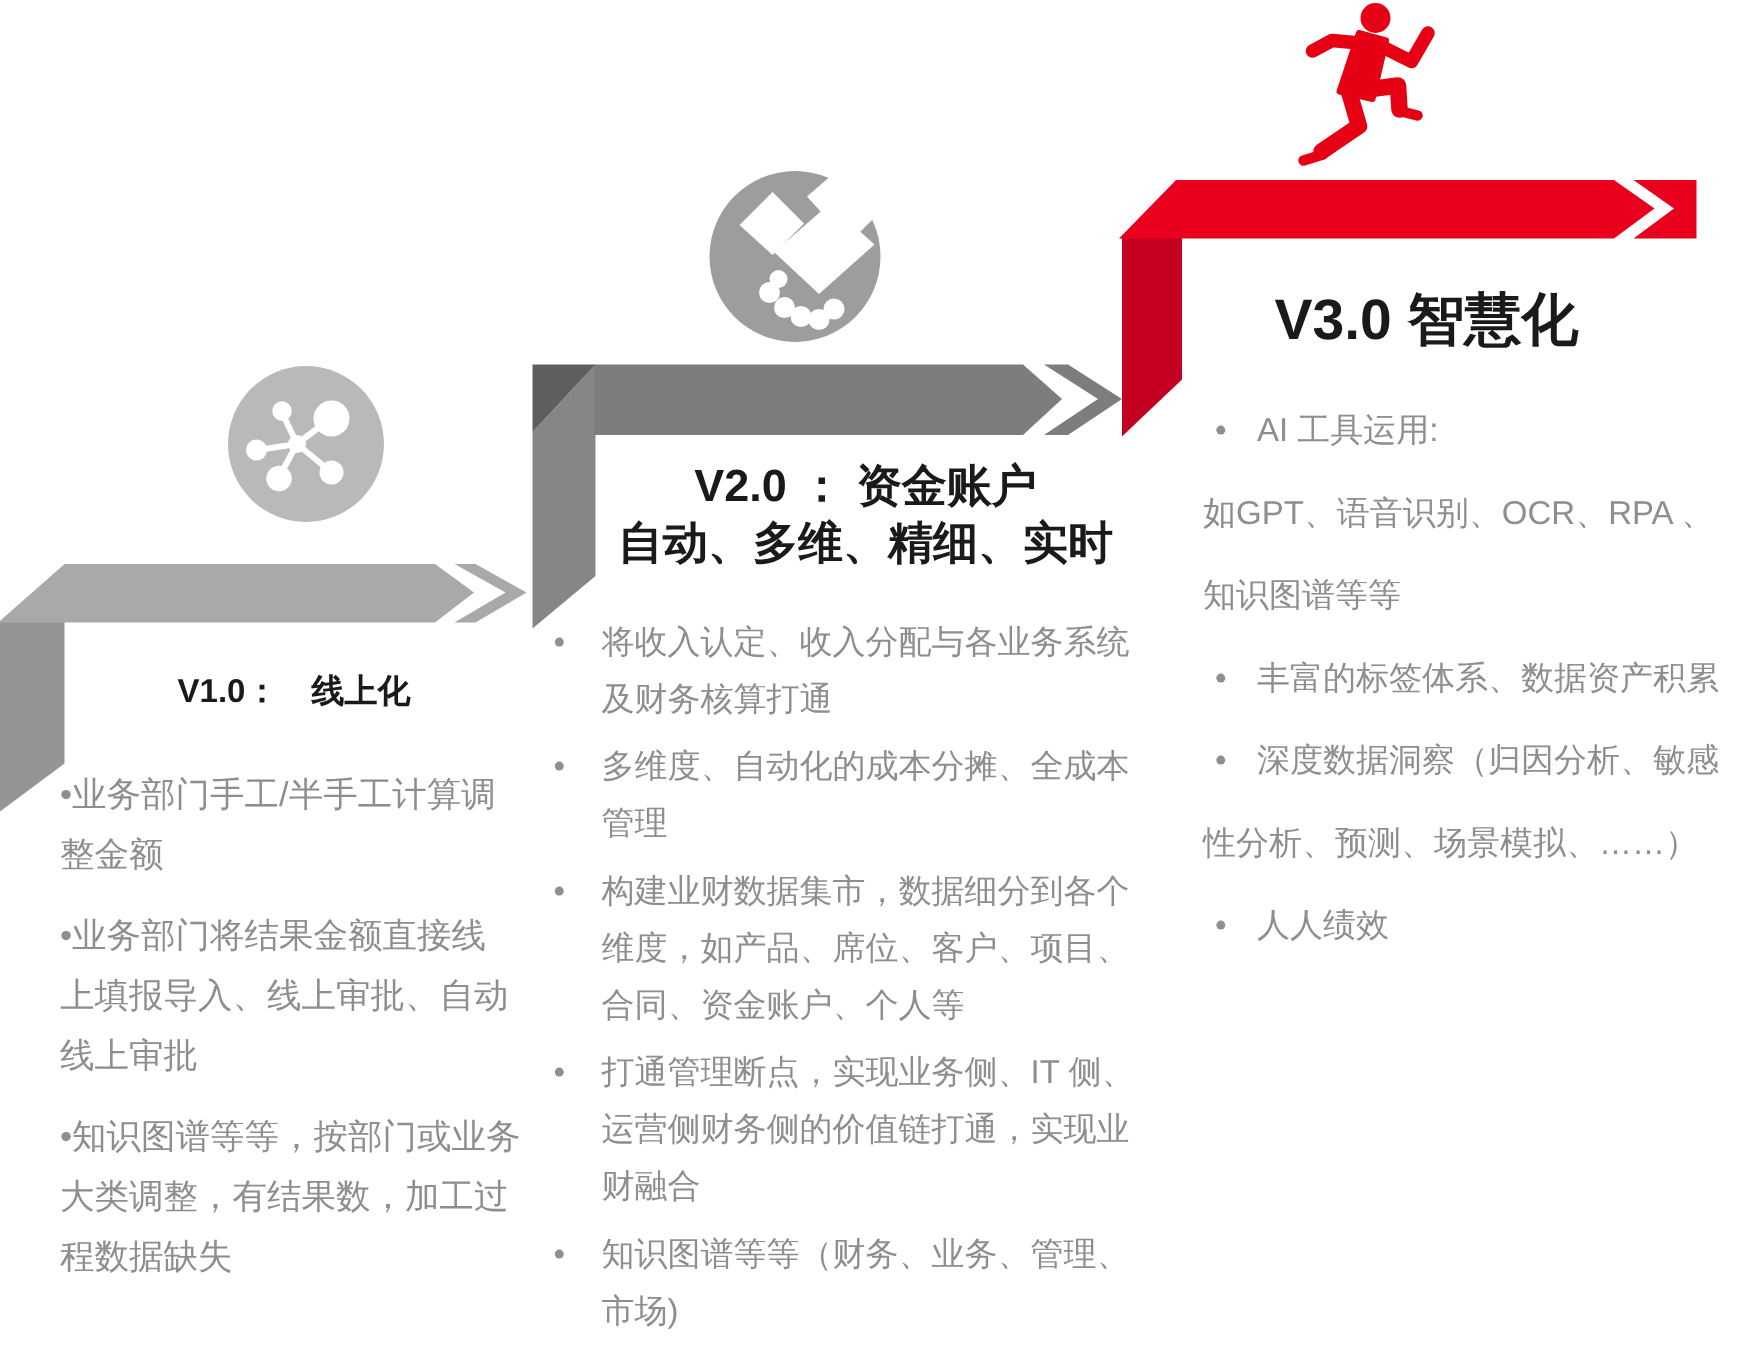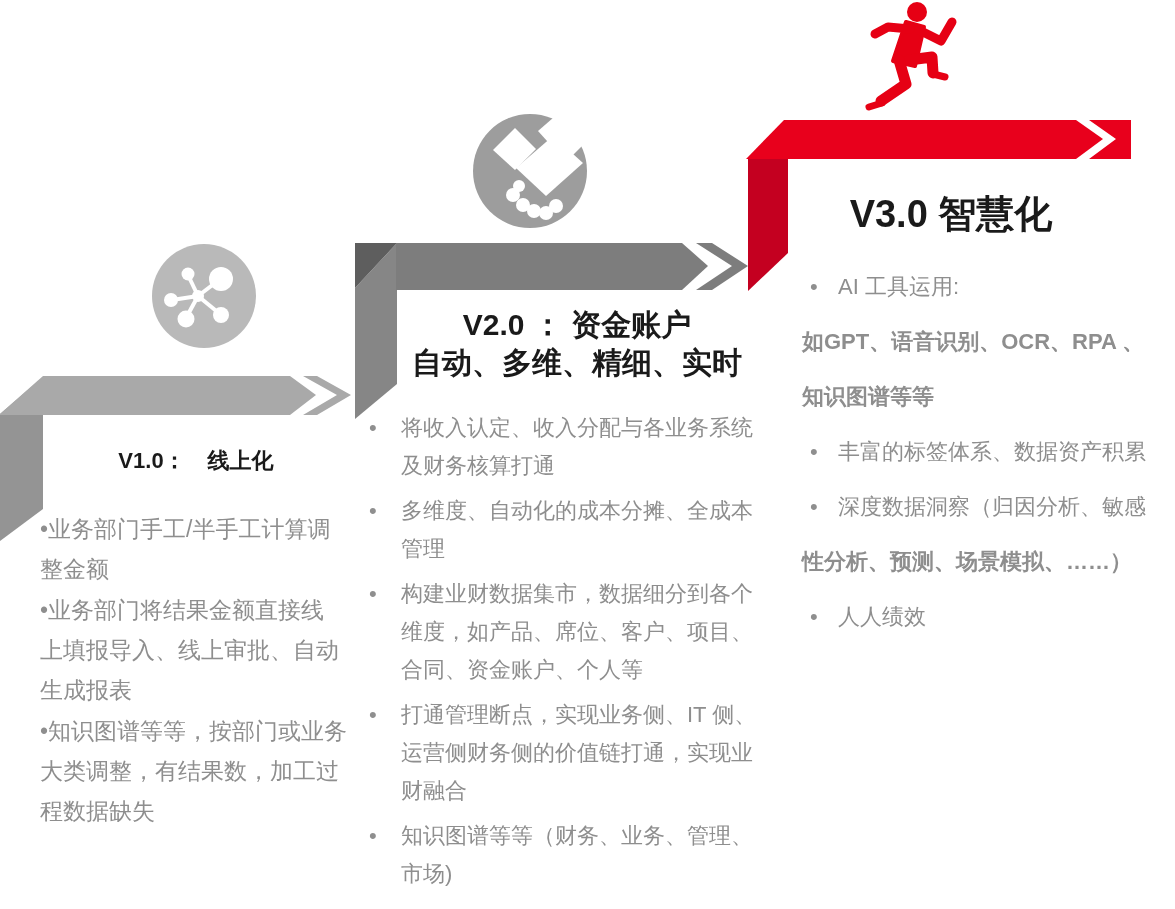--- a/index.html
+++ b/index.html
@@ -9,27 +9,27 @@
   .abs{position:absolute;margin:0;}
   .title{font-weight:bold;color:#1a1a1a;text-align:center;white-space:nowrap;}
   .t1{left:40px;top:442px;width:312px;font-size:22px;line-height:38px;}
   .t2{left:362px;top:306px;width:430px;font-size:30px;line-height:38px;}
   .t3{left:795px;top:194px;width:312px;font-size:38px;line-height:40px;}
   .body{color:#8e8e8e;white-space:nowrap;}
   .body p{margin:0;}
   .b1{left:40px;top:509px;width:330px;font-size:23px;line-height:40px;}
   .b2{left:367px;top:409px;width:430px;font-size:22px;line-height:38px;}
   .b3{left:802px;top:259px;width:372px;font-size:22px;line-height:55px;}
-  .b1 p.grp{margin-top:1px;}
+  .b1 p.grp{margin-top:14px;}
   .b2 p.grp{margin-top:7px;}
   .ln{position:relative;}
   .b2 .ln{padding-left:34px;}
   .b2 .dot{position:absolute;left:2px;top:0;}
   .b3 .ln{padding-left:36px;}
-  .b3 .ln.flush{padding-left:0;font-weight:bold;}
+  .b3 .ln.flush{padding-left:0;}
   .b3 .dot{position:absolute;left:8px;top:0;}
   .dot{color:#8f8f8f;}
 </style>
 </head>
 <body>
 
 <div class="stage">
 
   <svg width="1175" height="909" viewBox="0 0 1175 909">
 
@@ -93,21 +93,21 @@
       <line x1="882" y1="103" x2="869" y2="107" stroke-width="7"></line>
     </g>
   </svg>
 
   <div class="abs title t1">V1.0：　线上化</div>
   <div class="abs body b1">
     <p class="ln">•业务部门手工/半手工计算调</p>
     <p class="ln">整金额</p>
     <p class="ln grp">•业务部门将结果金额直接线</p>
     <p class="ln">上填报导入、线上审批、自动</p>
-    <p class="ln">生成报表</p>
+    <p class="ln">线上审批</p>
     <p class="ln grp">•知识图谱等等，按部门或业务</p>
     <p class="ln">大类调整，有结果数，加工过</p>
     <p class="ln">程数据缺失</p>
   </div>
 
   <div class="abs title t2">
     <div>V2.0 ： 资金账户</div>
     <div>自动、多维、精细、实时</div>
   </div>
   <div class="abs body b2">

